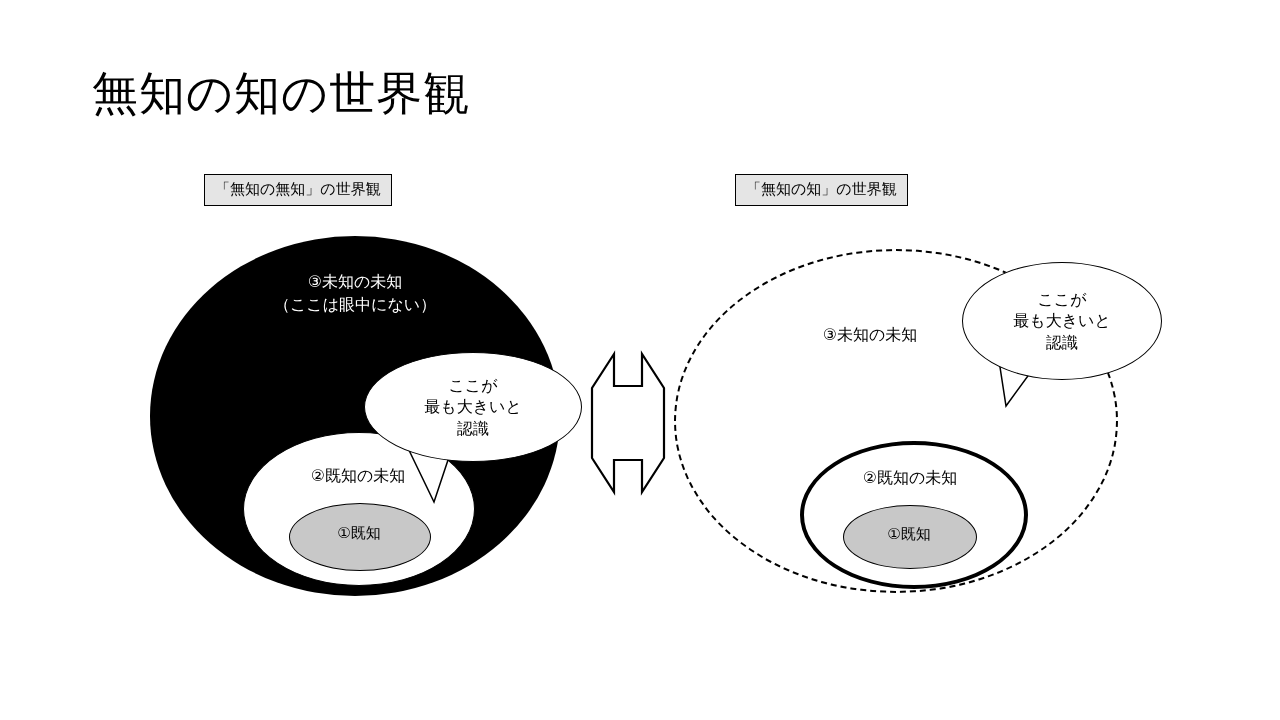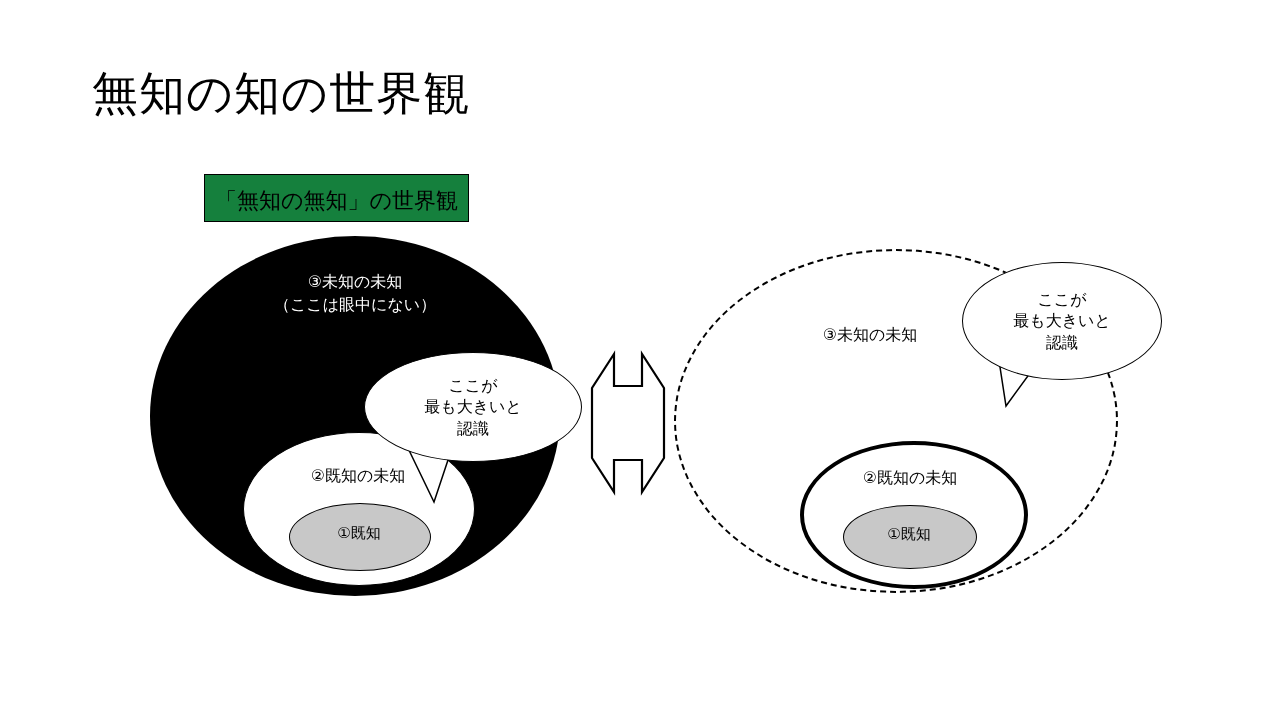--- a/index.html
+++ b/index.html
@@ -29,24 +29,24 @@
     top: 66px;
     font-size: 46px;
     line-height: 1.2;
     letter-spacing: 1px;
     white-space: nowrap;
   }
 
   .panel-caption {
     position: absolute;
     border: 1.5px solid #000;
-    background: #15803d;
-    font-size: 22px;
+    background: #e5e5e5;
+    font-size: 15px;
     line-height: 1.2;
-    padding: 13px 10px 7px 10px;
+    padding: 5px 10px 7px 10px;
     white-space: nowrap;
     text-align: center;
   }
   #caption-left  { left: 204px; top: 174px; }
   #caption-right { left: 735px; top: 174px; }
 
   
   #left-outer {
     position: absolute;
     left: 150px;
@@ -229,20 +229,21 @@
     <polygon points="6,4 54,2 34,62" fill="#ffffff" stroke="#000000" stroke-width="1.5"></polygon>
   </svg>
   <div class="balloon" id="balloon-left">ここが
 最も大きいと
 認識</div>
 
   <svg id="center-arrow" viewBox="0 0 80 150">
     <polygon points="26,6 4,40 4,110 26,144 26,112 54,112 54,144 76,110 76,40 54,6 54,38 26,38" fill="#ffffff" stroke="#000000" stroke-width="2.2" stroke-linejoin="miter"></polygon>
   </svg>
 
+  <div class="panel-caption" id="caption-right">「無知の知」の世界観</div>
 
   <div id="right-outer"></div>
   <div id="right-outer-label">③未知の未知</div>
 
   <div id="right-mid"></div>
   <div id="right-mid-label">②既知の未知</div>
 
   <div id="right-inner"></div>
   <div id="right-inner-label">①既知</div>
 

